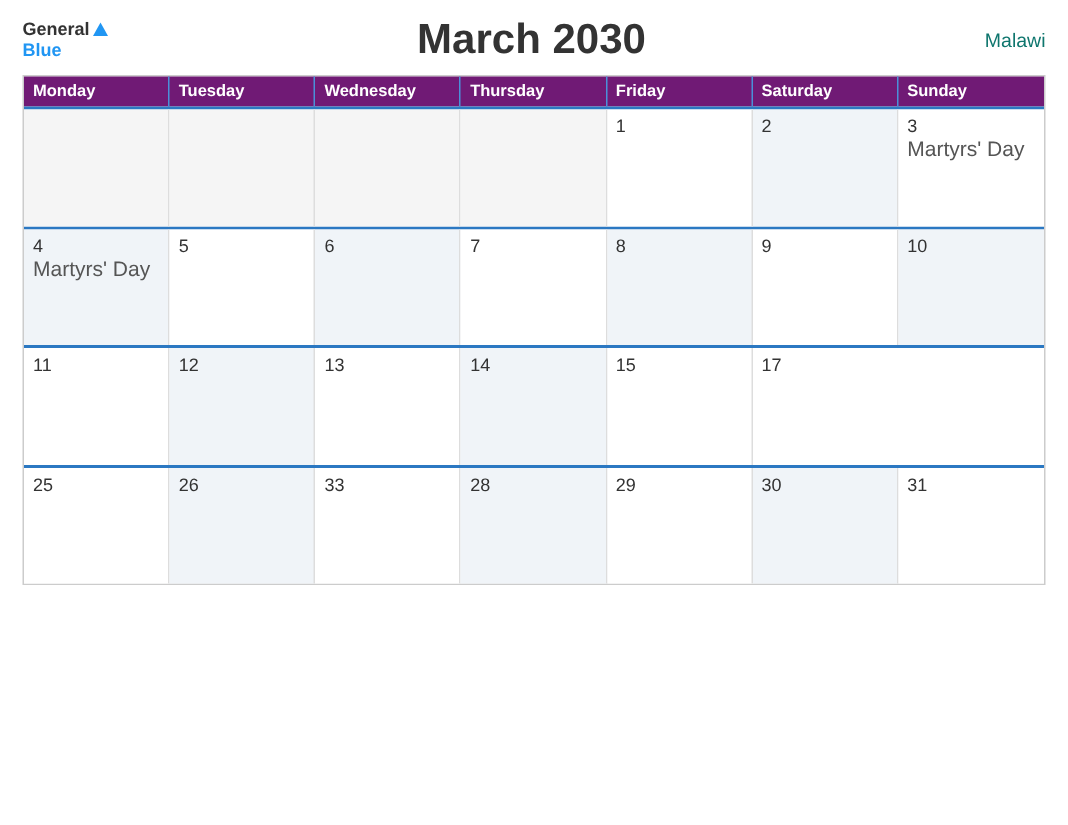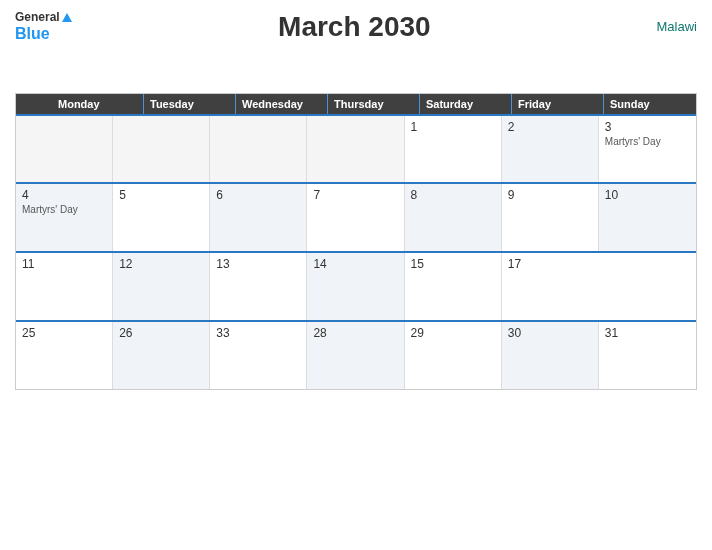--- a/index.html
+++ b/index.html
@@ -9,21 +9,20 @@
       background: #fff;
       font-family: Arial, sans-serif;
       overflow: hidden;
     }
     .page {
       width: 712px;
       height: 400px;
       padding: 10px 15px;
       display: flex;
       flex-direction: column;
-      gap: 41px;
     }
     .header {
       display: flex;
       align-items: center;
       justify-content: space-between;
       margin-bottom: 8px;
       position: relative;
     }
     .logo {
       display: flex;
@@ -32,21 +31,21 @@
       line-height: 1.2;
     }
     .logo-general {
       font-weight: bold;
       color: #333;
       font-size: 12px;
     }
     .logo-blue {
       color: #2196F3;
       font-weight: bold;
-      font-size: 16px;
+      font-size: 12px;
     }
     .logo-triangle {
       display: inline-block;
       width: 0;
       height: 0;
       border-left: 5px solid transparent;
       border-right: 5px solid transparent;
       border-bottom: 9px solid #2196F3;
       margin-left: 2px;
       vertical-align: middle;
@@ -66,22 +65,21 @@
     }
     .calendar {
       flex: 1;
       display: flex;
       flex-direction: column;
       border: 1px solid #ccc;
     }
     .cal-header {
       display: grid;
       grid-template-columns: repeat(7, 1fr);
-      background: #404040;
-      padding-left: 36px;
+      background: #701a75;
     }
     .cal-header-cell {
       color: #fff;
       font-size: 11px;
       padding: 4px 6px;
       font-weight: bold;
       border-right: 1px solid #4a90d9;
     }
     .cal-header-cell:last-child {
       border-right: none;
@@ -113,21 +111,21 @@
     }
     .cal-cell.alt-bg {
       background: #f0f4f8;
     }
     .day-num {
       font-size: 12px;
       color: #333;
       display: block;
     }
     .event {
-      font-size: 10px;
+      font-size: 14px;
       color: #555;
       margin-top: 2px;
     }
   </style>
 </head>
 <body>
 
 <div class="page">
   <div class="header">
     <div class="logo">
@@ -139,22 +137,22 @@
     <h1 class="title">March 2030</h1>
     <div class="country">Malawi</div>
   </div>
 
   <div class="calendar">
     <div class="cal-header">
       <div class="cal-header-cell">Monday</div>
       <div class="cal-header-cell">Tuesday</div>
       <div class="cal-header-cell">Wednesday</div>
       <div class="cal-header-cell">Thursday</div>
+      <div class="cal-header-cell">Friday</div>
       <div class="cal-header-cell">Saturday</div>
-      <div class="cal-header-cell">Friday</div>
       <div class="cal-header-cell">Sunday</div>
     </div>
     <div class="cal-body">
 
       <div class="cal-row">
         <div class="cal-cell empty"></div>
         <div class="cal-cell empty"></div>
         <div class="cal-cell empty"></div>
         <div class="cal-cell empty"></div>
         <div class="cal-cell">

